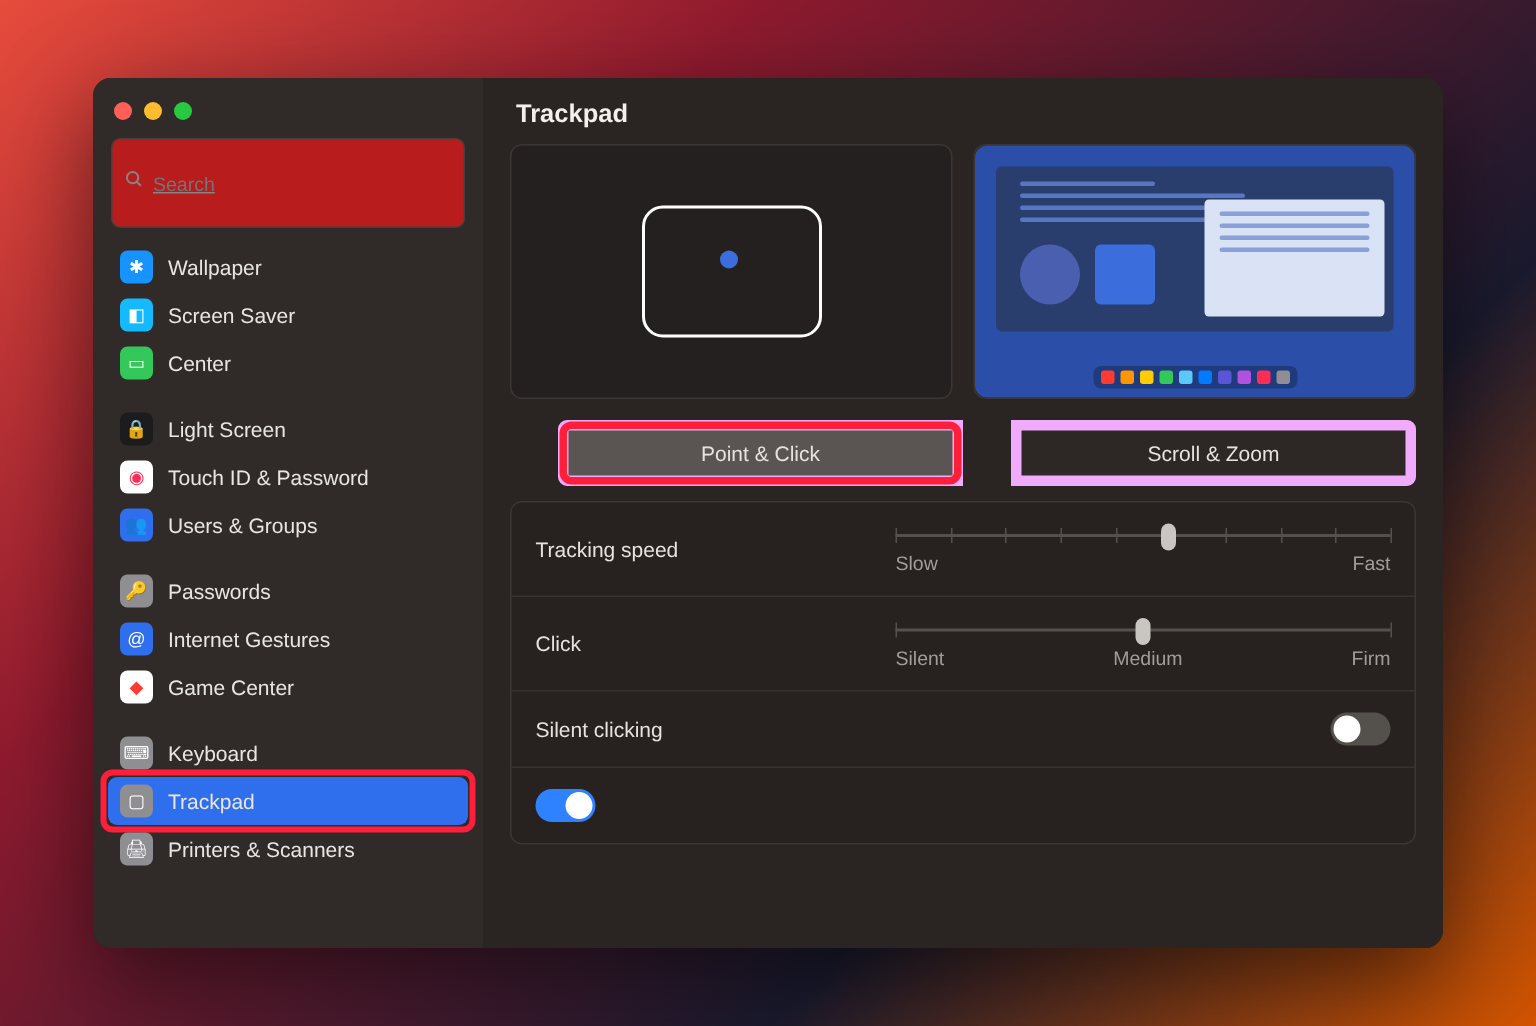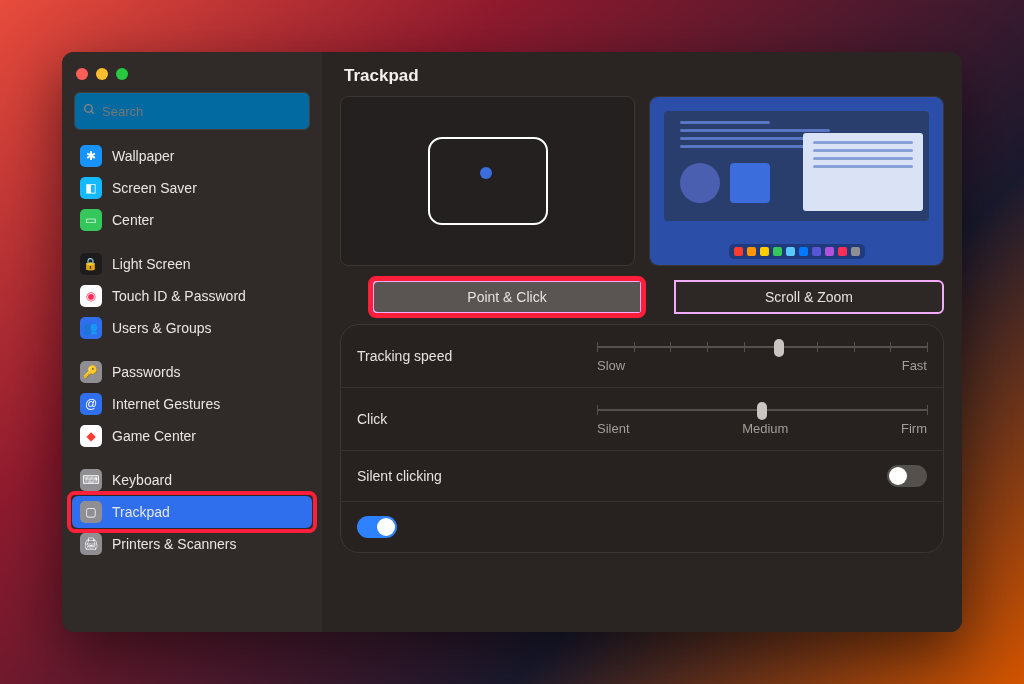--- a/index.html
+++ b/index.html
@@ -22,22 +22,22 @@
     width: 260px; background: #302b28;
     display: flex; flex-direction: column;
     padding: 12px 0 0 0;
   }
   .traffic-lights { display:flex; gap:8px; padding: 4px 14px 12px; }
   .tl { width:12px; height:12px; border-radius:50%; }
   .tl.red{background:#ff5f57}.tl.yellow{background:#febc2e}.tl.green{background:#28c840}
   .search-wrap { padding: 0 12px 10px; }
   .search {
     display:flex; align-items:center; gap:6px;
-    background:#0369a1; border:1px solid #45403c;
-    border-radius:6px; padding: 9px 8px; color:#8a847f;
+    background:#b91c1c; border:1px solid #45403c;
+    border-radius:6px; padding: 20px 8px; color:#8a847f;text-decoration:underline;
   }
   .search input {
     background:transparent; border:0; outline:none; color:#d0ccc8;
     font-size:13px; width:100%;
   }
   .sidelist { overflow-y:auto; flex:1; padding: 0 10px 10px; }
   .side-item {
     display:flex; align-items:center; gap:10px;
     padding: 5px 8px; border-radius:6px; color:#e8e6e3;
     font-size:14px; cursor:default; position:relative;
@@ -76,31 +76,31 @@
   }
   .dt-window{ position:absolute; background:#2a3e6e; border-radius:4px; }
   .dt-line{position:absolute;height:3px;background:#5876c2;border-radius:2px;}
   .dt-menu{position:absolute;background:#d9e3f5;border-radius:3px;}
   .dt-dock{position:absolute;left:50%;bottom:6px;transform:translateX(-50%);
     display:flex;gap:4px;background:rgba(0,0,0,.25);padding:3px 5px;border-radius:5px;}
   .dt-dock span{width:9px;height:9px;border-radius:2px;}
   .tab-row { display:flex; gap:0; margin-bottom:10px; position:relative; }
   .tab {
     flex:1; text-align:center; padding:7px 0; color:#e6e2de; font-size:14px;
-    background:#2d2825; border:2px solid #f0abfc; cursor:default;margin-left:32px;
+    background:#2d2825; border:7px solid #f0abfc; cursor:default;margin-left:32px;
   }
   .tab:first-child{border-radius:6px 0 0 6px;}
   .tab:last-child{border-radius:0 6px 6px 0;}
   .tab.active{ background:#5a5552; }
   .tab.highlight-red{ position:relative; }
   .tab.highlight-red::after{
     content:""; position:absolute; inset:-6px;
     border:5px solid #ff1f3a; border-radius:8px; pointer-events:none;
   }
-  .settings-box { border:1px solid #3b3633; border-radius:19px; background:#272220; }
+  .settings-box { border:1px solid #3b3633; border-radius:8px; background:#272220; }
   .row {
     display:flex; align-items:center; justify-content:space-between;
     padding:14px 16px; border-bottom:1px solid #38332f;
   }
   .row:last-child{border-bottom:0;}
   .row-l { color:#e6e2de; font-size:14px; }
   .row-sub { color:#8e8882; font-size:12px; margin-top:3px; max-width:420px; }
   .slider-wrap { display:flex; flex-direction:column; align-items:flex-end; width:330px; }
   .slider {
     width:100%; height:16px; position:relative;

